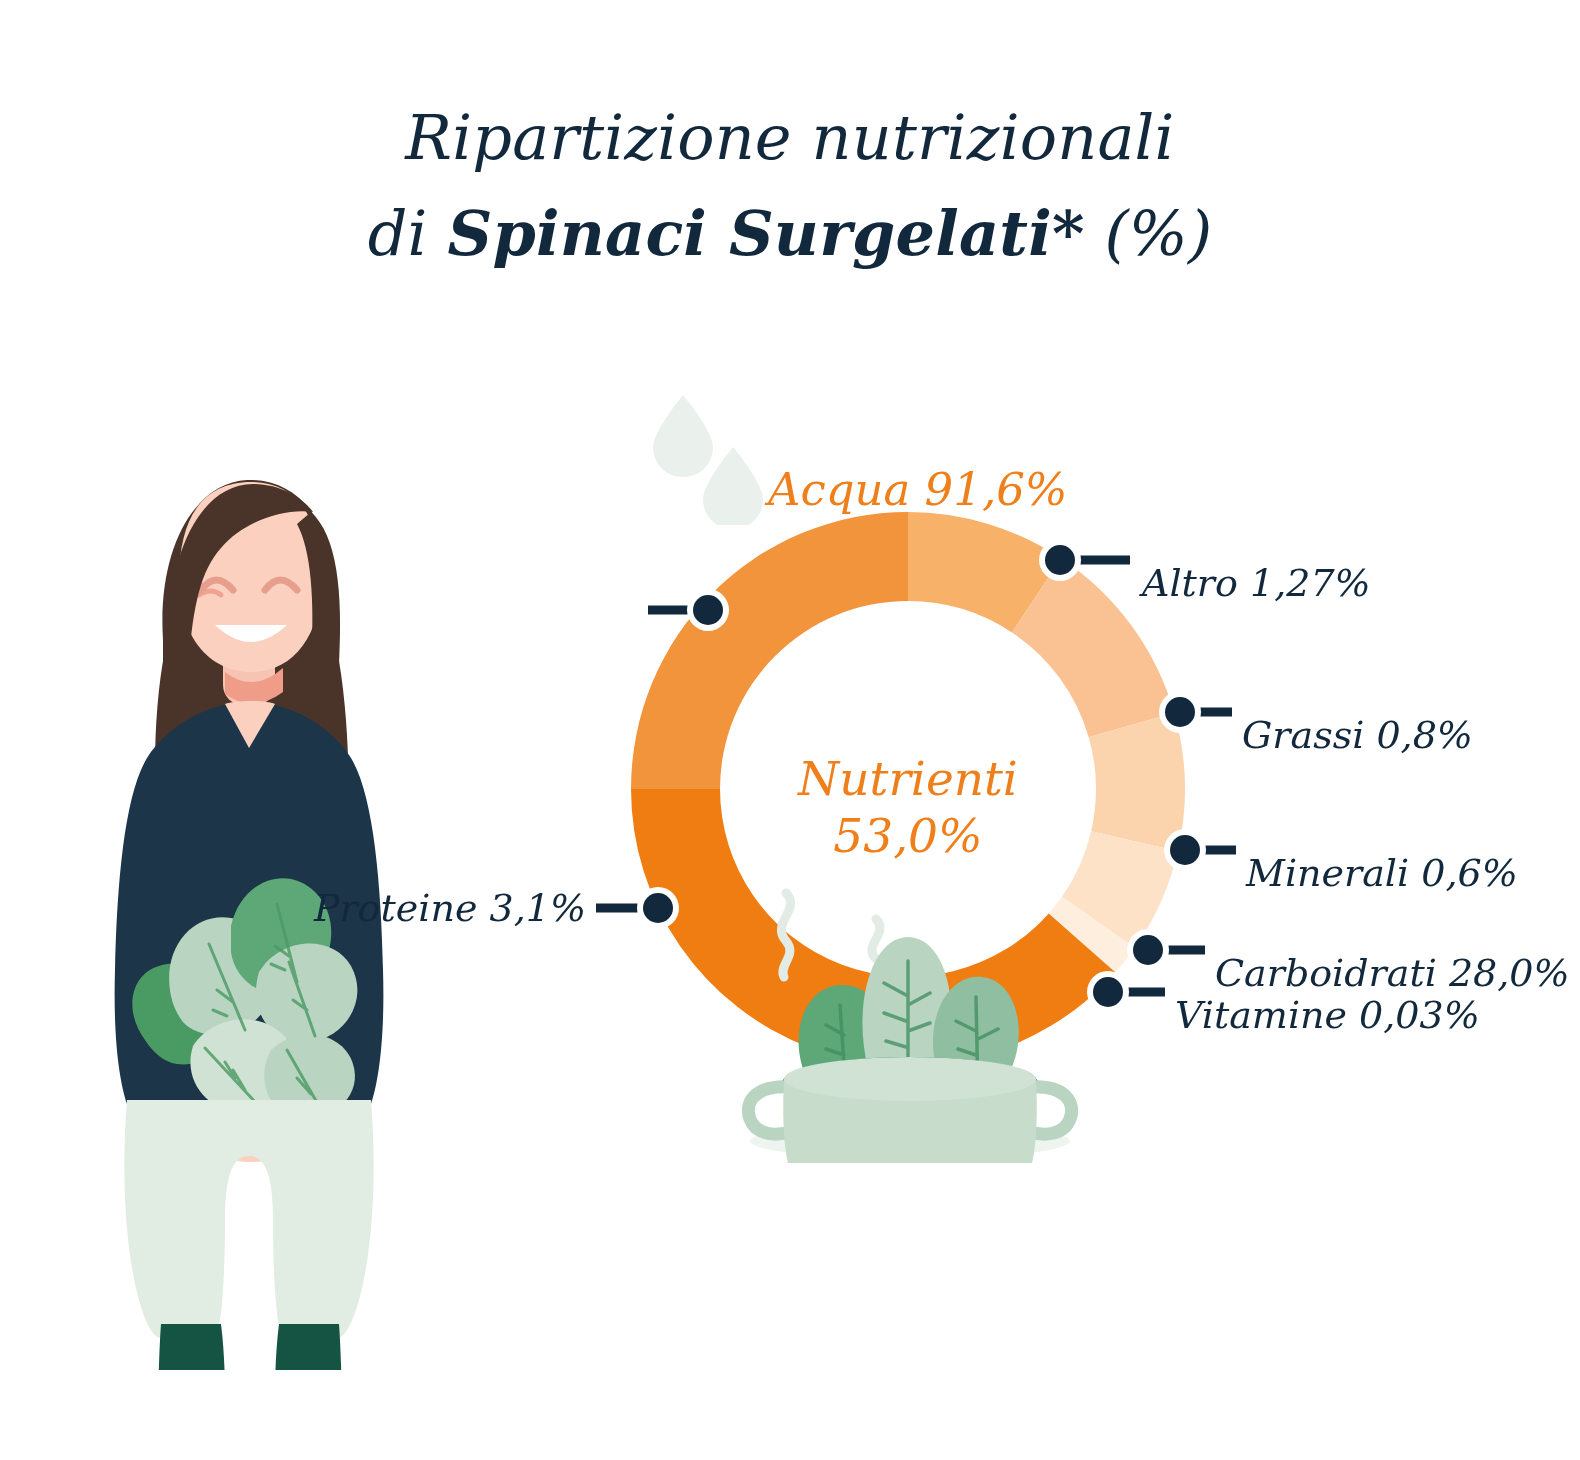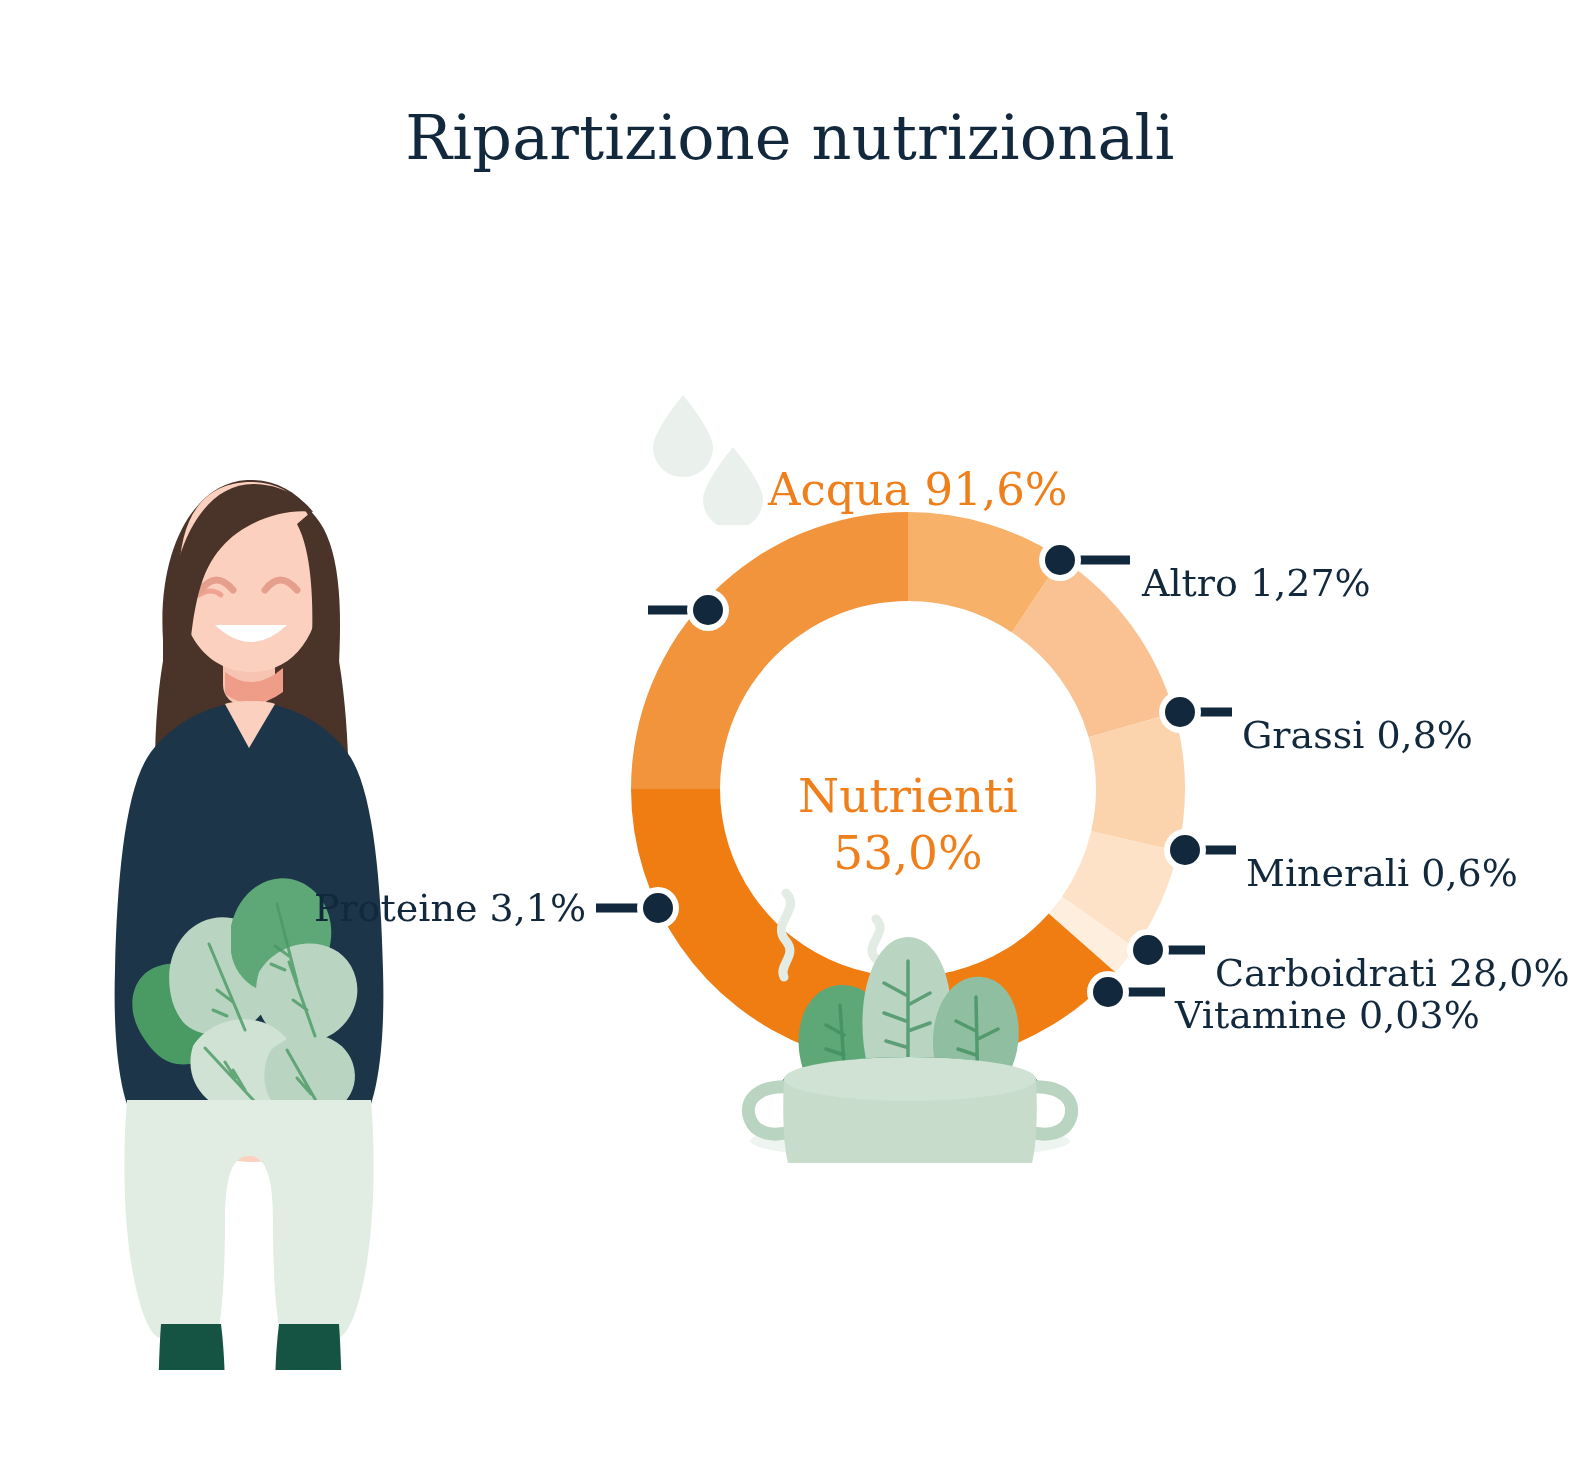--- a/index.html
+++ b/index.html
@@ -3,21 +3,21 @@
 <meta charset="utf-8">
 <style>
   html,body{margin:0;padding:0;}
   body{
     width:1580px;height:1460px;
     background:#ffffff;
     font-family:"DejaVu Serif","Liberation Serif",serif;
     overflow:hidden;
     position:relative;
   }
-  .stage{position:absolute;left:0;top:0;width:1580px;height:1460px;}
+  .stage{position:absolute;left:0;top:0;width:1580px;height:1460px;font-style:italic;}
 
   
   .title{
     position:absolute;left:0;top:90px;width:1580px;
     text-align:center;
     color:#12283c;
     font-size:62px;
     line-height:1.55;
     letter-spacing:0.2px;
   }
@@ -44,32 +44,32 @@
     line-height:1;
     margin-top:29px;
   }
   .center-lbl{
     position:absolute;
     color:#ef7f1a;
     font-size:47px;
     text-align:center;
     line-height:1.22;
     white-space:nowrap;
-    margin-top:17px;
   }
 
   svg{display:block;}
 </style>
 </head>
 <body>
 
 <div class="stage">
 
   <div class="title">
     <span class="l1">Ripartizione nutrizionali</span>
+    <span class="l2"><span>di </span><b>Spinaci Surgelati*</b><span> (%)</span></span>
   </div>
 
   <svg width="330" height="920" viewBox="0 0 330 920" style="position:absolute;left:75px;top:450px;">
 
     <path d="M88 190 C82 95 122 32 172 30 C228 28 266 80 262 175 L258 300 C256 330 248 345 238 345 L108 345 C96 345 90 322 88 295 Z" fill="#4a3328"></path>
 
     <rect x="148" y="165" width="52" height="90" rx="20" fill="#f7c3b2"></rect>
 
     <path d="M104 130 C104 62 132 32 176 32 C220 32 246 64 246 130 C246 186 218 222 176 222 C134 222 104 186 104 130 Z" fill="#fcd0bf"></path>
 

